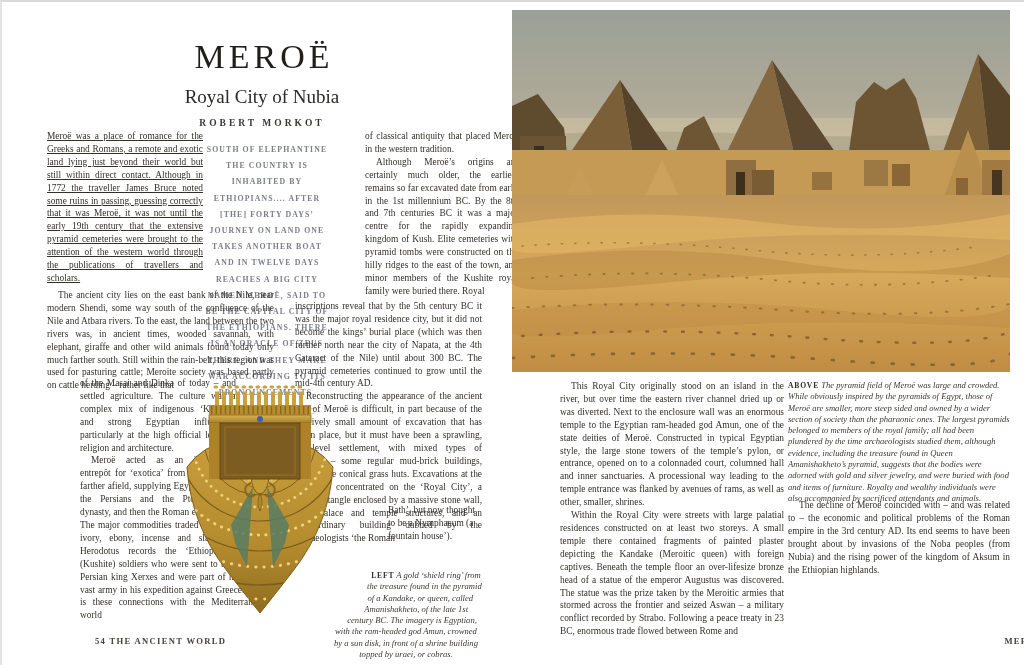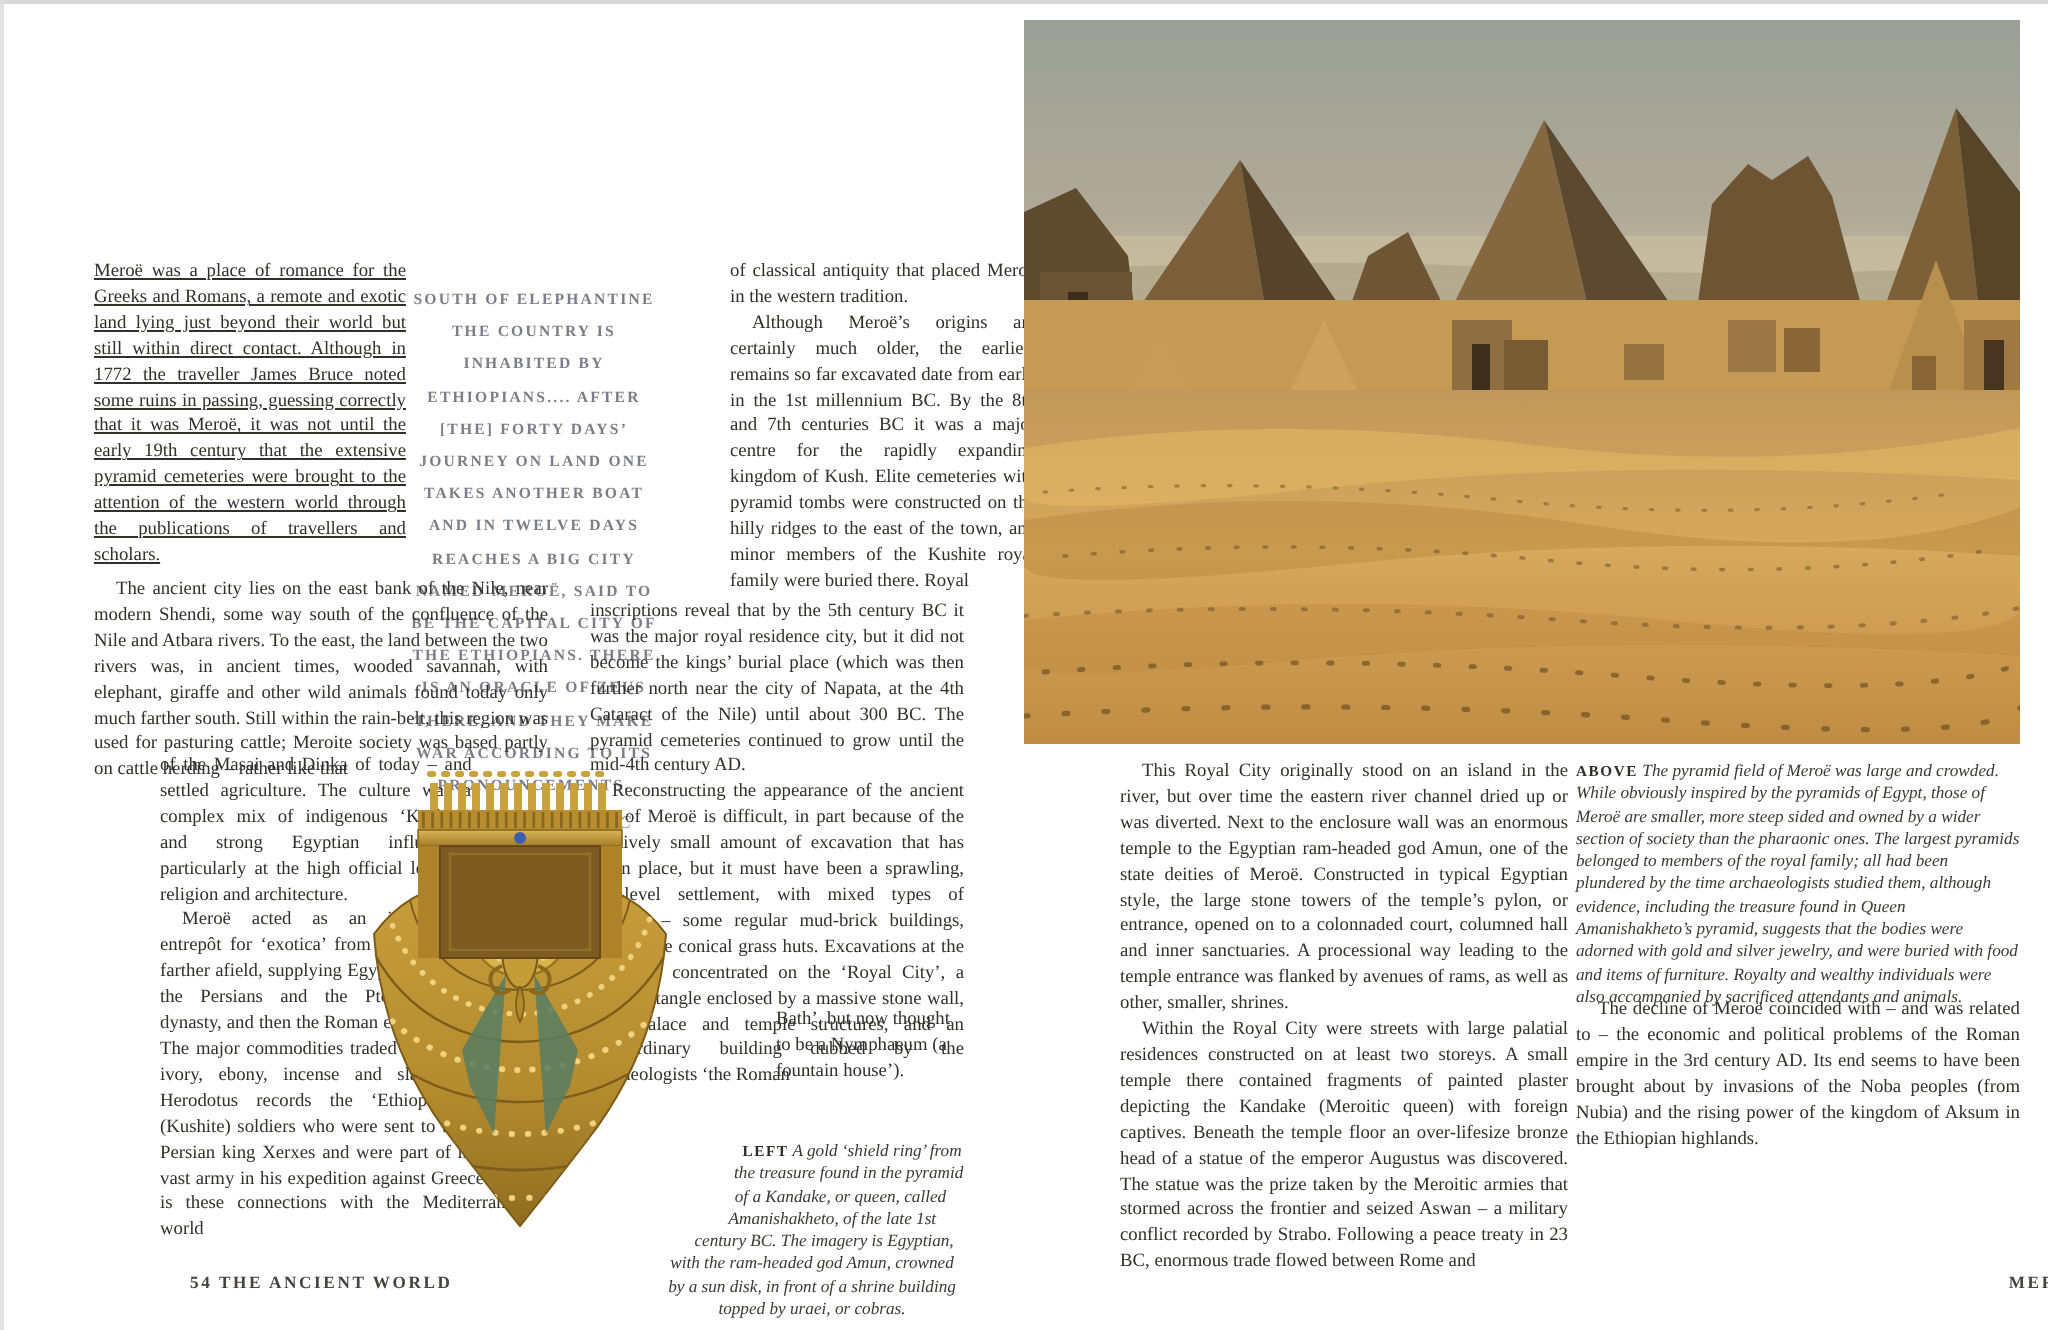--- a/index.html
+++ b/index.html
@@ -37,20 +37,25 @@
     shape-outside:polygon(0 0,100% 0,0 100%);
     shape-margin:4px;
   }
   svg{display:block;}
 </style>
 </head>
 <body>
 
 <div class="stage">
 
+  <div class="abs title-block">
+    <div class="book-title">MEROË</div>
+    <div class="book-subtitle">Royal City of Nubia</div>
+    <div class="book-author">ROBERT MORKOT</div>
+  </div>
 
   <div class="abs" style="left:45px;top:128px;width:156px;text-decoration:underline;">
     <p class="body-text">Meroë was a place of romance for the Greeks and Romans, a remote and exotic land lying just beyond their world but still within direct contact. Although in 1772 the traveller James Bruce noted some ruins in passing, guessing correctly that it was Meroë, it was not until the early 19th century that the extensive pyramid cemeteries were brought to the attention of the western world through the publications of travellers and scholars.</p>
   </div>
 
   <div class="abs quote-block">
     <div class="quote-text">SOUTH OF ELEPHANTINE THE COUNTRY IS INHABITED BY ETHIOPIANS.... AFTER [THE] FORTY DAYS’ JOURNEY ON LAND ONE TAKES ANOTHER BOAT AND IN TWELVE DAYS REACHES A BIG CITY NAMED MEROË, SAID TO BE THE CAPITAL CITY OF THE ETHIOPIANS. THERE IS AN ORACLE OF ZEUS THERE, AND THEY MAKE WAR ACCORDING TO ITS PRONOUNCEMENTS.</div>
     <div class="quote-attrib">Herodotus, 5th century BC</div>
   </div>
 

